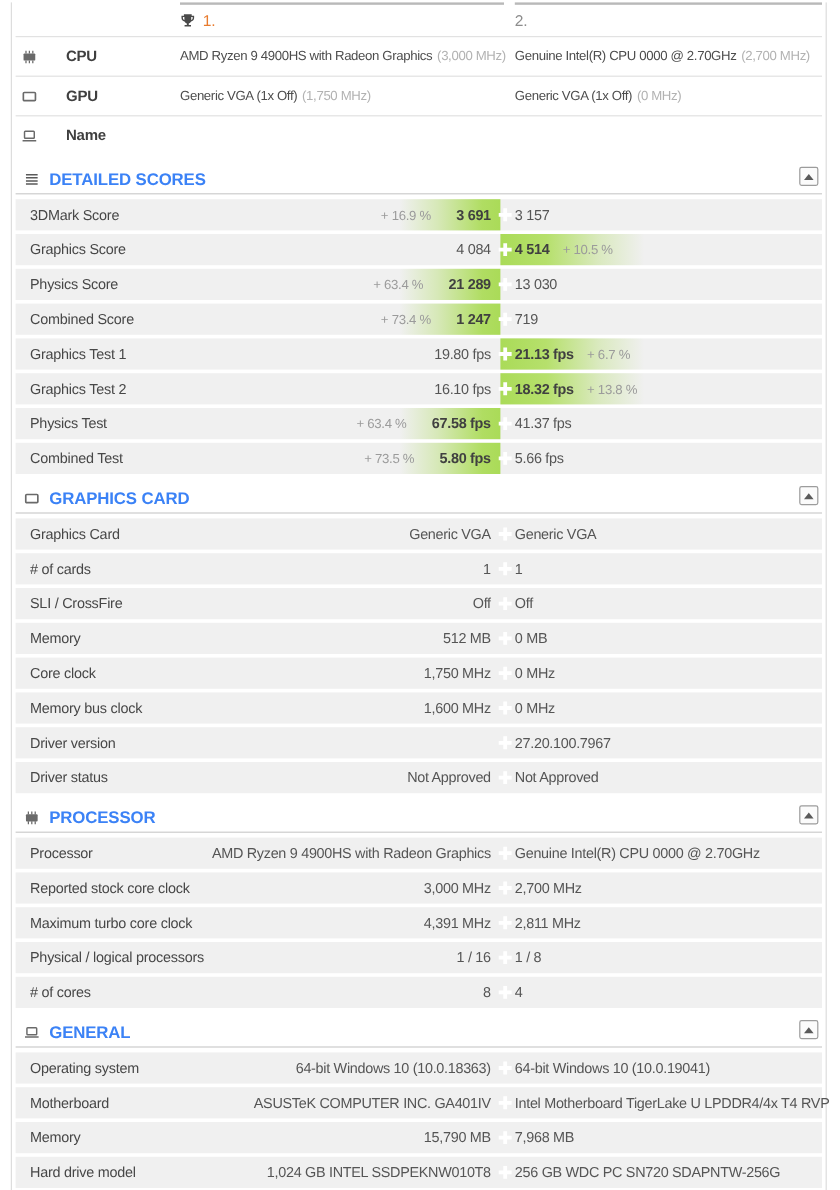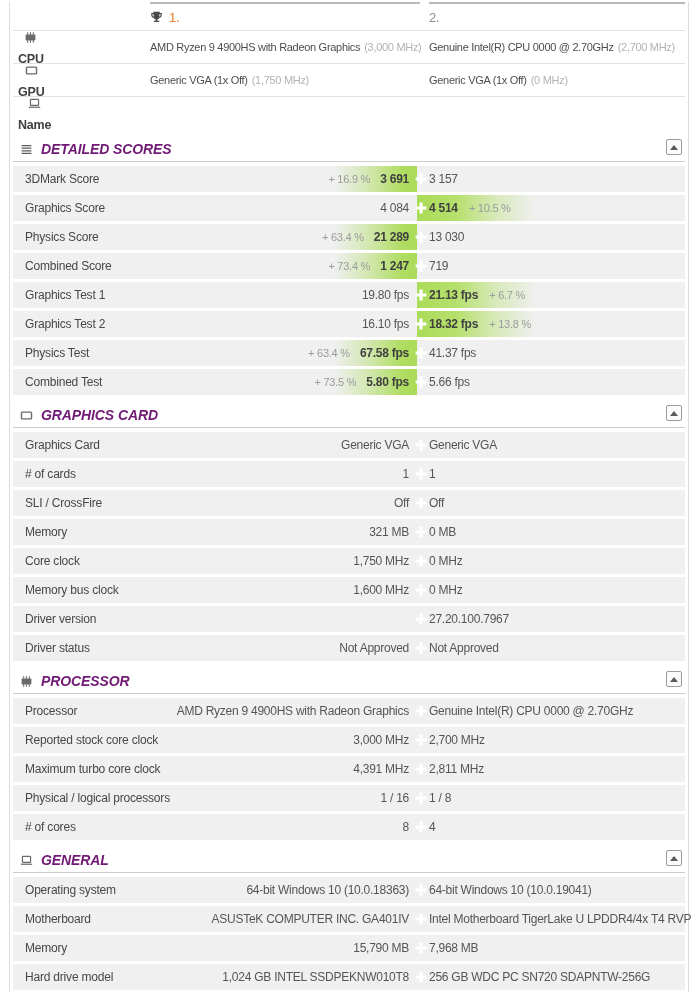--- a/index.html
+++ b/index.html
@@ -9,46 +9,46 @@
   
   .top-header{position:relative;height:28px;margin-top:2px;}
   .top-line{position:absolute;top:0;height:2px;background:#b9b9b9;}
   .top-line.l1{left:137px;width:270px;}
   .top-line.l2{left:416px;right:0;}
   .rank{position:absolute;top:8px;font-size:13px;letter-spacing:-0.2px;}
   .rank1{left:137px;color:#e87b2e;display:flex;align-items:center;gap:6px;}
   .rank1 .num{color:#e87b2e;}
   .rank2{left:416px;color:#8d8d8d;}
   .top-row{position:relative;height:32px;border-top:1px solid #e2e2e2;}
-  .top-label{position:absolute;left:5px;top:0;height:100%;display:flex;align-items:center;gap:8px;flex-direction:column;}
+  .top-label{position:absolute;left:5px;top:0;height:100%;display:flex;align-items:center;gap:24px;}
   .top-label b{font-size:12.5px;color:#3f3f3f;letter-spacing:-0.2px;}
   .tv{position:absolute;top:0;height:100%;display:flex;align-items:center;font-size:11px;color:#4d4d4d;
     white-space:nowrap;letter-spacing:-0.3px;}
   .tv1{left:137px;}
   .tv2{left:416px;}
   .tv .sub{color:#b2b2b2;margin-left:4px;}
   
   .section{margin-top:8px;}
   .sec-header{position:relative;height:24px;border-bottom:1px solid #ccc;margin-bottom:4px;
     display:flex;align-items:center;padding-left:7px;}
-  .sec-title{font-size:14px;font-weight:bold;color:#701a75;margin-left:8px;letter-spacing:-0.1px;font-style:italic;}
+  .sec-title{font-size:14px;font-weight:bold;color:#3b82f6;margin-left:8px;letter-spacing:-0.1px;}
   .collapse-btn{position:absolute;right:3px;top:2px;width:16px;height:16px;box-sizing:border-box;
     border:1px solid #9c9c9c;border-radius:2px;background:#fbfbfb;display:flex;align-items:center;
     justify-content:center;cursor:pointer;padding:0;}
   .collapse-btn .tri{width:0;height:0;border-left:4px solid transparent;border-right:4px solid transparent;
     border-bottom:5px solid #5a5a5a;}
   .s-row{position:relative;height:26px;margin-bottom:3px;background:#f0f0f0;}
   .s-label{position:absolute;left:12px;top:0;line-height:26px;font-size:12px;font-weight:normal;
     color:#474747;letter-spacing:-0.2px;z-index:2;}
   .cell{position:absolute;top:0;line-height:26px;font-size:12px;color:#555;white-space:nowrap;z-index:2;
     letter-spacing:-0.25px;}
   .cell1{left:0;width:396px;text-align:right;}
   .cell2{left:416px;}
   .cell .pct{font-size:11px;color:#9b9b9b;}
-  .cell1 .pct{margin-right:7px;}
+  .cell1 .pct{margin-right:18px;}
   .cell2 .pct{margin-left:8px;}
   .cell .val.win{font-weight:bold;color:#404040;}
   .greenbar{position:absolute;top:0;bottom:0;z-index:1;}
   .green1{left:320px;width:84px;
     background:linear-gradient(90deg,rgba(176,221,98,0) 0%,rgba(176,221,98,0.40) 38%,#b0dd62 82%,#aadb58 100%);}
   .green2{left:404px;width:120px;
     background:linear-gradient(90deg,#aadb58 0%,#b6e06c 32%,rgba(176,221,98,0.35) 68%,rgba(176,221,98,0) 100%);}
   .plus{position:absolute;left:408px;top:50%;transform:translate(-50%,-50%);z-index:3;display:flex;}
   .icon{display:inline-flex;align-items:center;justify-content:center;}
 </style>
@@ -364,21 +364,21 @@
   <div class="s-row">
     <b class="s-label">Memory</b>
 
     <span class="plus" hidden="">
       <svg width="13" height="13" viewBox="0 0 14 14">
                 <path d="M7 1.2v11.6M1.2 7h11.6" stroke="#ffffff" stroke-width="3.4"></path>
               </svg>
     </span>
     <span class="cell cell1">
       
-      <span class="val">321 MB</span>
+      <span class="val">512 MB</span>
     </span>
     <span class="cell cell2">
       <span class="val">0 MB</span>
       
     </span>
   </div>
 
   <div class="s-row">
     <b class="s-label">Core clock</b>
 

